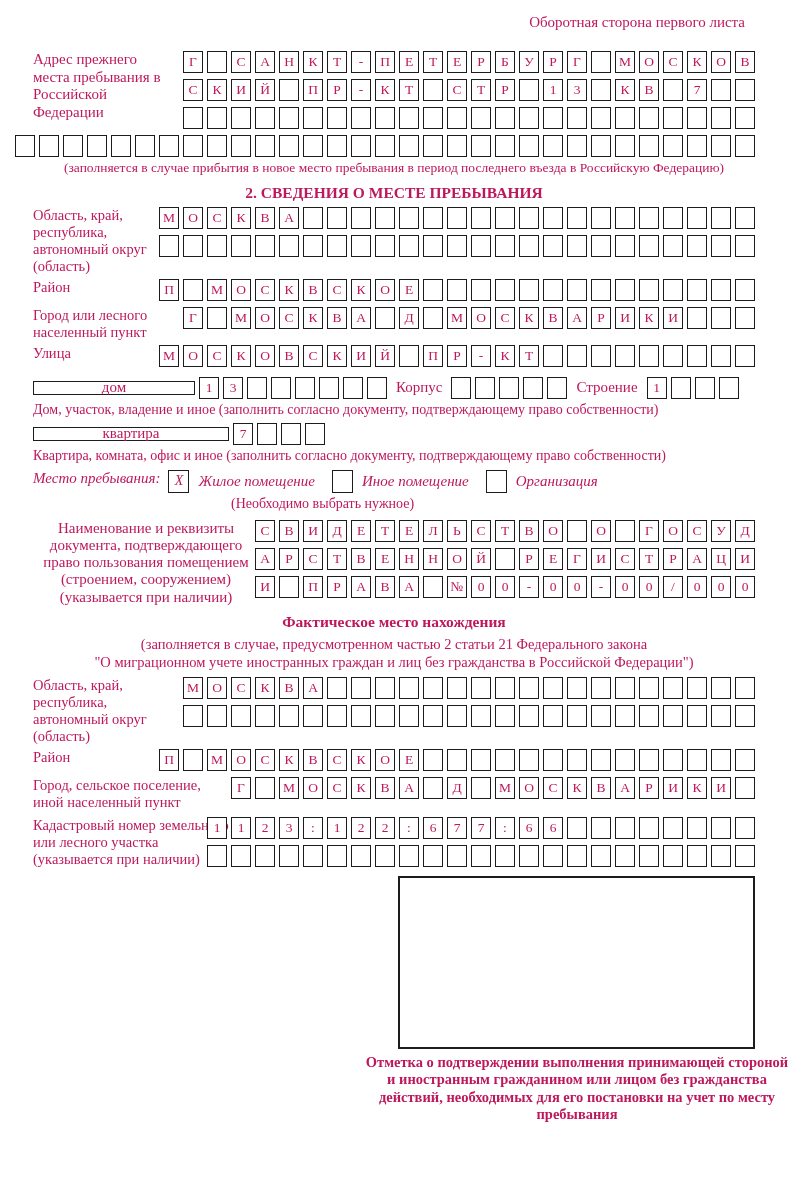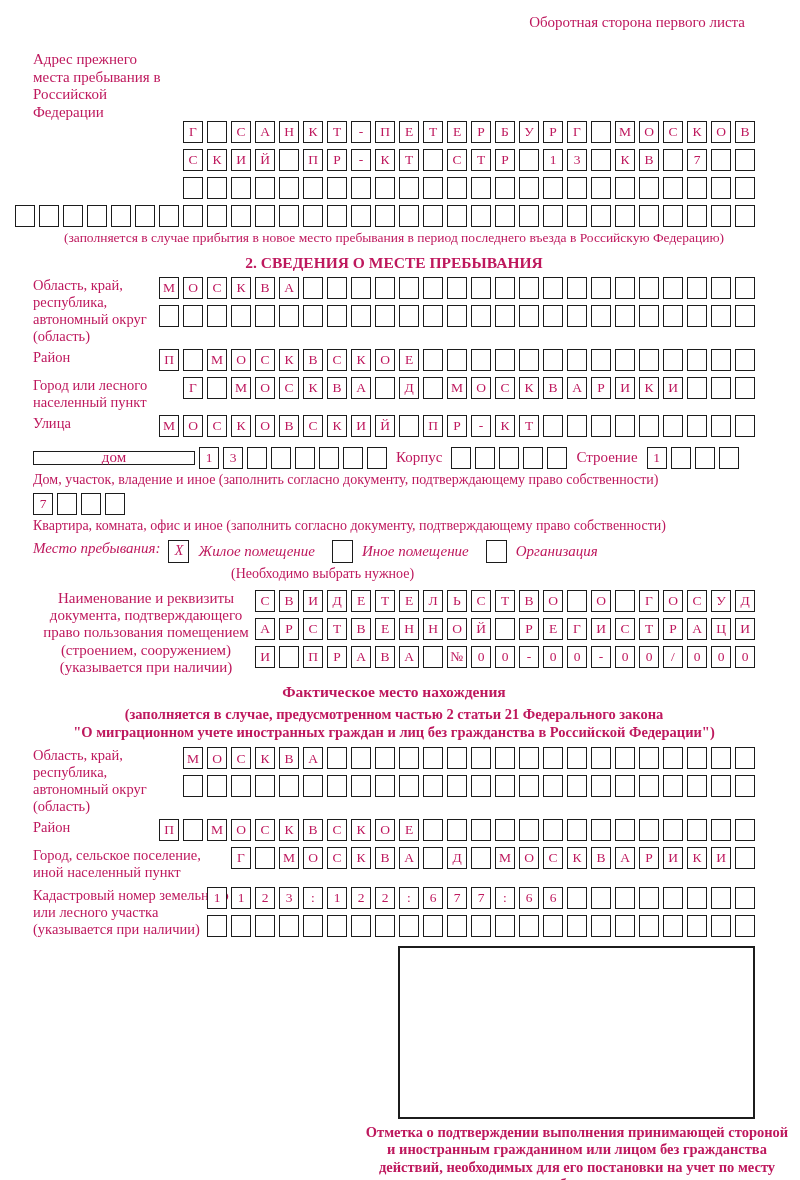--- a/index.html
+++ b/index.html
@@ -31,34 +31,34 @@
   .houserow .cellrow{margin-top:0;justify-content:flex-start;}
   .inline-lbl{font-size:15px;padding:0 5px;white-space:nowrap;}
   .caption{font-size:14px;margin-top:3px;}
   .stayrow{display:flex;align-items:flex-start;margin-top:6px;font-size:15px;font-style:italic;}
   .opt{display:flex;align-items:center;gap:9px;margin-left:17px;}
   .chk{
     flex:0 0 21px;width:21px;height:23px;box-sizing:border-box;border:1.6px solid #1c1c1c;
     display:flex;align-items:center;justify-content:center;font-size:14px;
   }
   .stay-note{font-size:14px;padding-left:198px;margin-top:3px;}
-  .center-note{font-size:14.5px;text-align:center;line-height:1.25;font-weight:bold;}
+  .center-note{font-size:14.5px;text-align:center;line-height:1.25;}
   .stamp-wrap{width:357px;margin-left:auto;margin-top:8px;font-weight:bold;}
   .stamp-box{width:357px;height:173px;box-sizing:border-box;border:2px solid #1c1c1c;background:#fff;}
   .stamp-caption{width:434px;margin-left:-38px;text-align:center;font-size:14.5px;line-height:1.2;margin-top:5px;}
   .mt4{margin-top:4px;} .mt5{margin-top:5px;} .mt6{margin-top:6px;} .mt8{margin-top:8px;text-align:center;}
 </style>
 </head>
 <body>
 
 <div class="page">
 
   <div class="side-note">Оборотная сторона первого листа</div>
 
-  <div class="fblock" style="margin-top:20px;flex-direction:column;">
+  <div class="fblock" style="margin-top:20px;">
     <div class="lbl" style="width:142px;font-size:15px;">Адрес прежнего места пребывания в Российской Федерации</div>
     <div class="rows">
       <div class="cellrow first">
           <span class="cell">Г</span>
           <span class="cell"></span>
           <span class="cell">С</span>
           <span class="cell">А</span>
           <span class="cell">Н</span>
           <span class="cell">К</span>
           <span class="cell">Т</span>
@@ -353,20 +353,21 @@
     <div class="cellrow">
         <span class="cell">1</span>
         <span class="cell"></span>
         <span class="cell"></span>
         <span class="cell"></span>
       </div>
   </div>
   <div class="caption">Дом, участок, владение и иное (заполнить согласно документу, подтверждающему право собственности)</div>
 
   <div class="houserow" style="margin-top:5px;">
+    <div class="bigbox" style="width:196px;">квартира</div>
     <div class="cellrow">
         <span class="cell">7</span>
         <span class="cell"></span>
         <span class="cell"></span>
         <span class="cell"></span>
       </div>
   </div>
   <div class="caption">Квартира, комната, офис и иное (заполнить согласно документу, подтверждающему право собственности)</div>
 
   <div class="stayrow">

